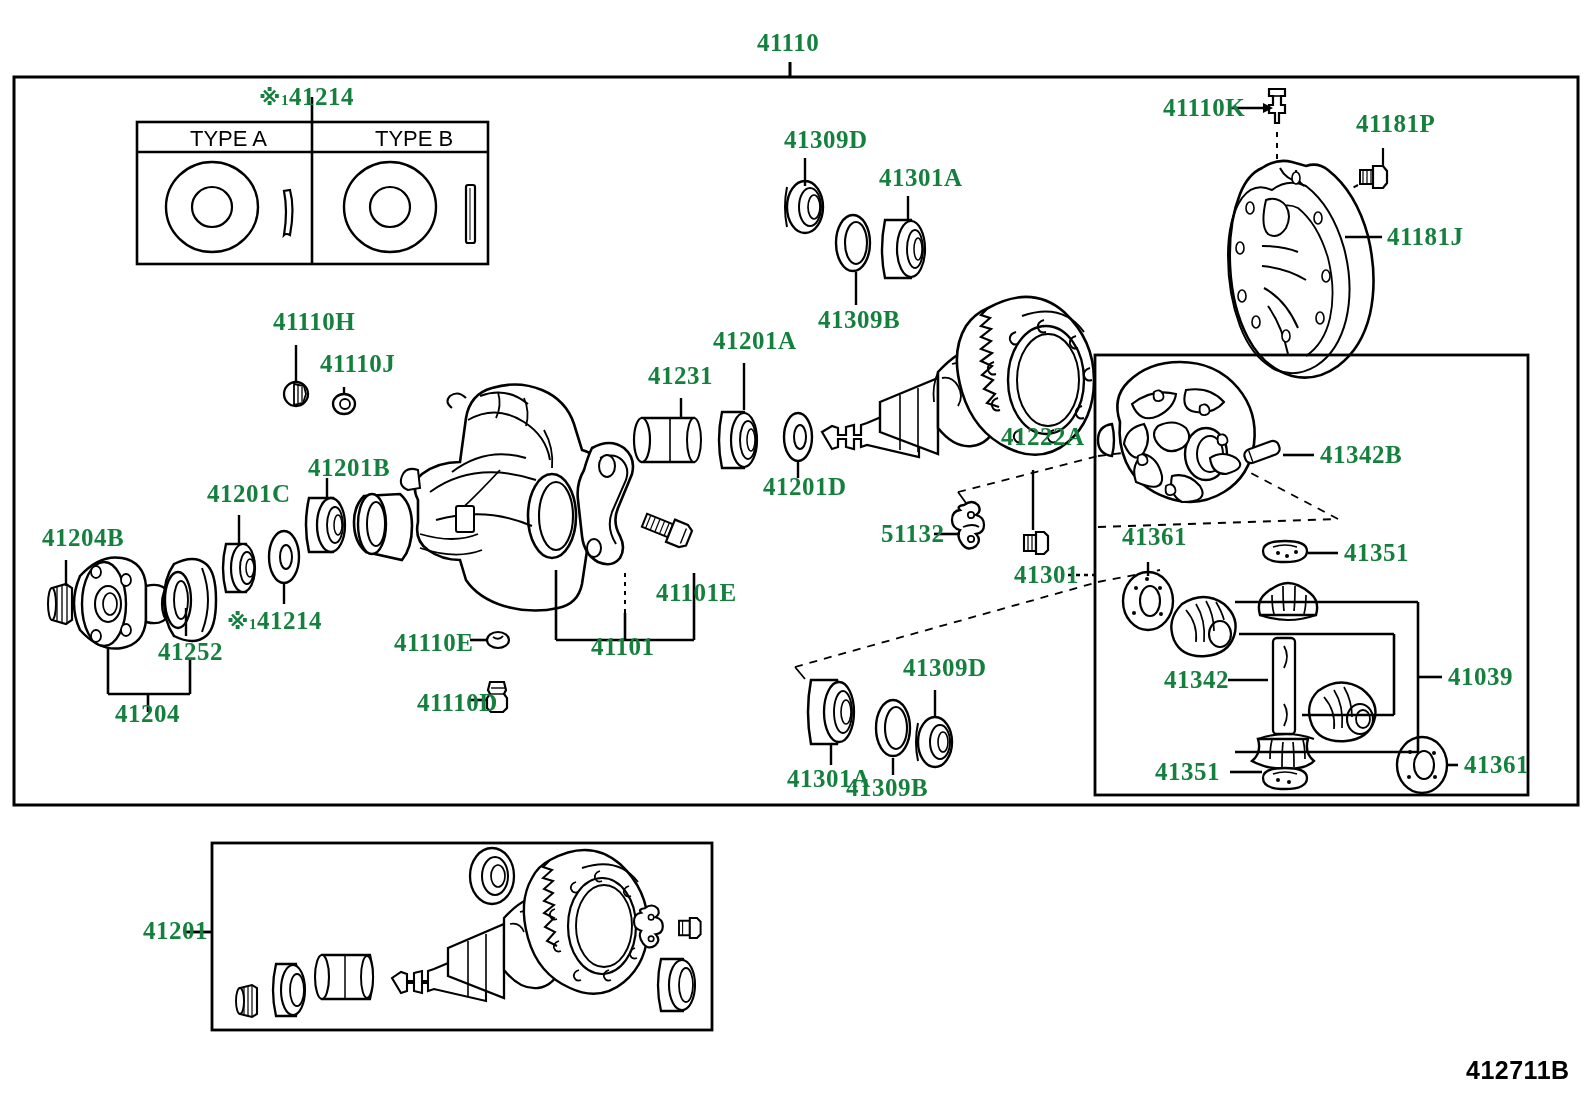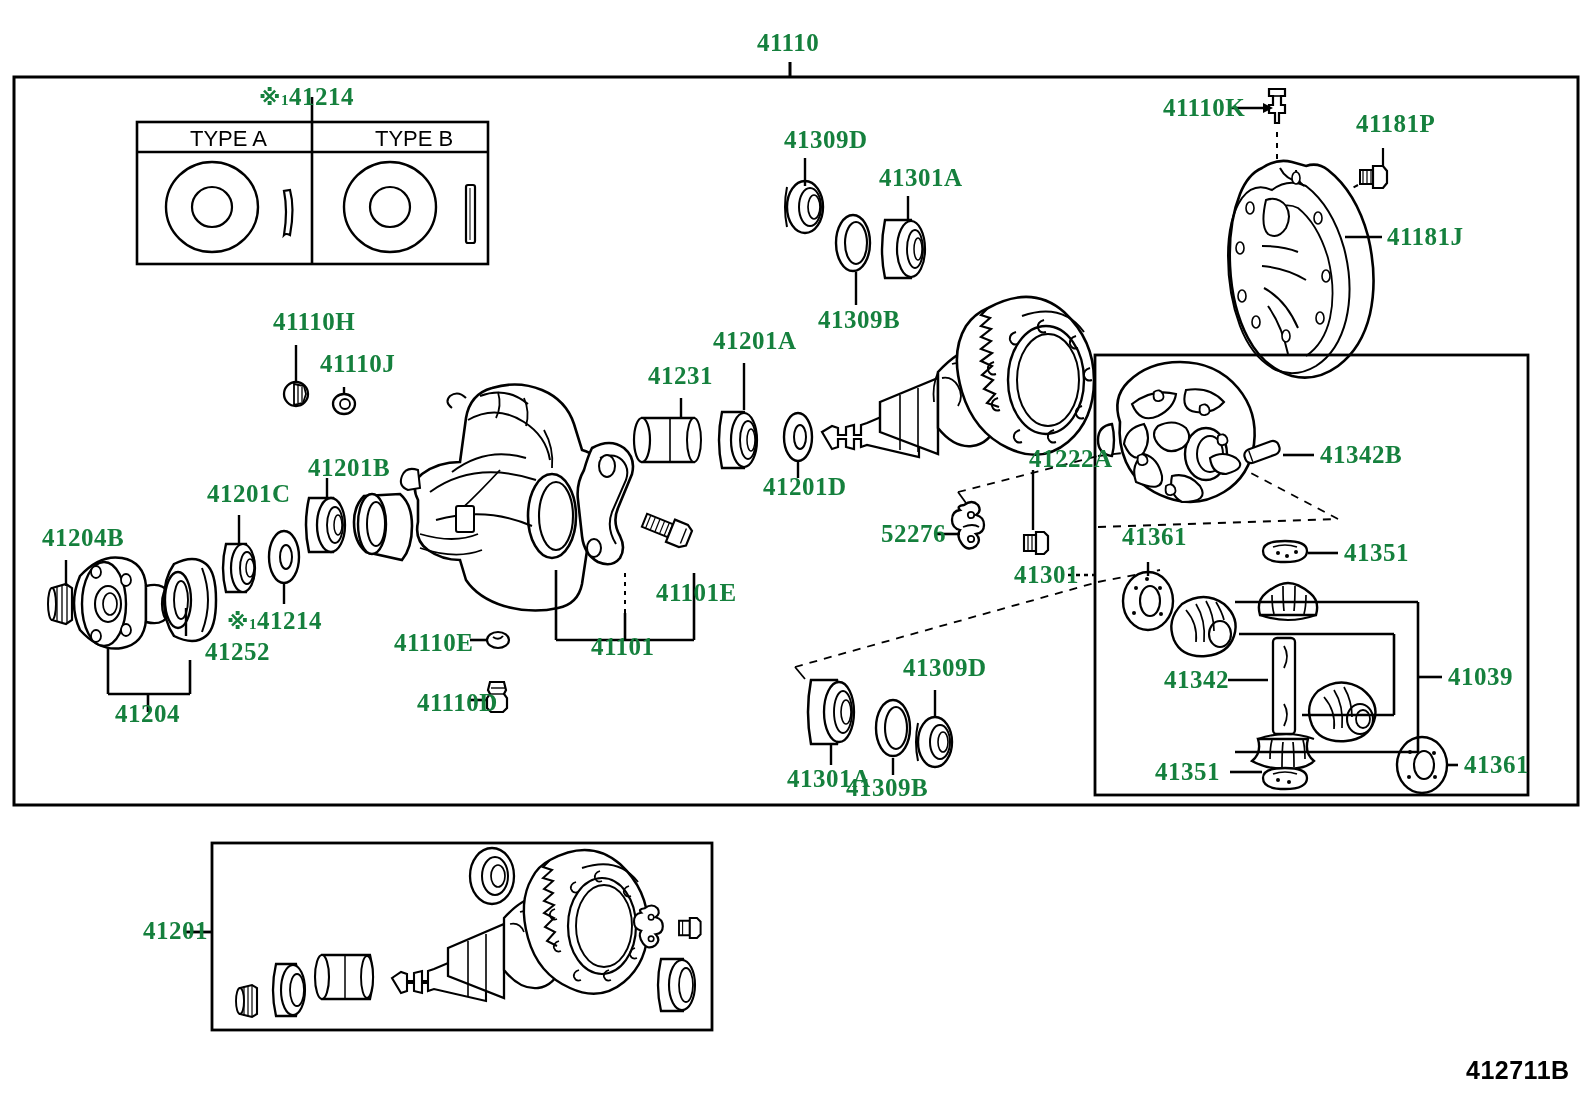--- a/index.html
+++ b/index.html
@@ -565,37 +565,37 @@
 <div class="lbl" style="left:1356px;top:111px;">41181P</div>
 <div class="lbl" style="left:1387px;top:224px;">41181J</div>
 
 <div class="lbl" style="left:273px;top:309px;">41110H</div>
 <div class="lbl" style="left:320px;top:351px;">41110J</div>
 
 <div class="lbl" style="left:713px;top:328px;">41201A</div>
 <div class="lbl" style="left:648px;top:363px;">41231</div>
 <div class="lbl" style="left:763px;top:474px;">41201D</div>
 
-<div class="lbl" style="left:1001px;top:446px;margin-left:28px;">41222A</div>
-<div class="lbl" style="left:881px;top:521px;">52276</div>
+<div class="lbl" style="left:1001px;top:424px;">41222A</div>
+<div class="lbl" style="left:881px;top:521px;">51132</div>
 <div class="lbl" style="left:1014px;top:562px;text-align:center;">41301</div>
 
 <div class="lbl" style="left:1320px;top:442px;">41342B</div>
 <div class="lbl" style="left:1122px;top:524px;">41361</div>
 <div class="lbl" style="left:1344px;top:540px;">41351</div>
 <div class="lbl" style="left:1164px;top:667px;">41342</div>
 <div class="lbl" style="left:1448px;top:664px;">41039</div>
 <div class="lbl" style="left:1155px;top:759px;">41351</div>
 <div class="lbl" style="left:1464px;top:752px;">41361</div>
 
 <div class="lbl" style="left:308px;top:455px;">41201B</div>
 <div class="lbl" style="left:207px;top:481px;">41201C</div>
 <div class="lbl" style="left:42px;top:525px;">41204B</div>
 <div class="lbl" style="left:227px;top:608px;"><span class="star">※</span><span class="starnum">1</span><span>41214</span></div>
-<div class="lbl" style="left:158px;top:639px;margin-left:47px;">41252</div>
+<div class="lbl" style="left:158px;top:639px;">41252</div>
 <div class="lbl" style="left:115px;top:701px;">41204</div>
 
 <div class="lbl" style="left:394px;top:630px;">41110E</div>
 <div class="lbl" style="left:389px;top:690px;margin-left:28px;">41110D</div>
 <div class="lbl" style="left:591px;top:634px;">41101</div>
 <div class="lbl" style="left:656px;top:580px;">41101E</div>
 
 <div class="lbl" style="left:787px;top:766px;">41301A</div>
 <div class="lbl" style="left:903px;top:655px;">41309D</div>
 <div class="lbl" style="left:846px;top:775px;">41309B</div>

